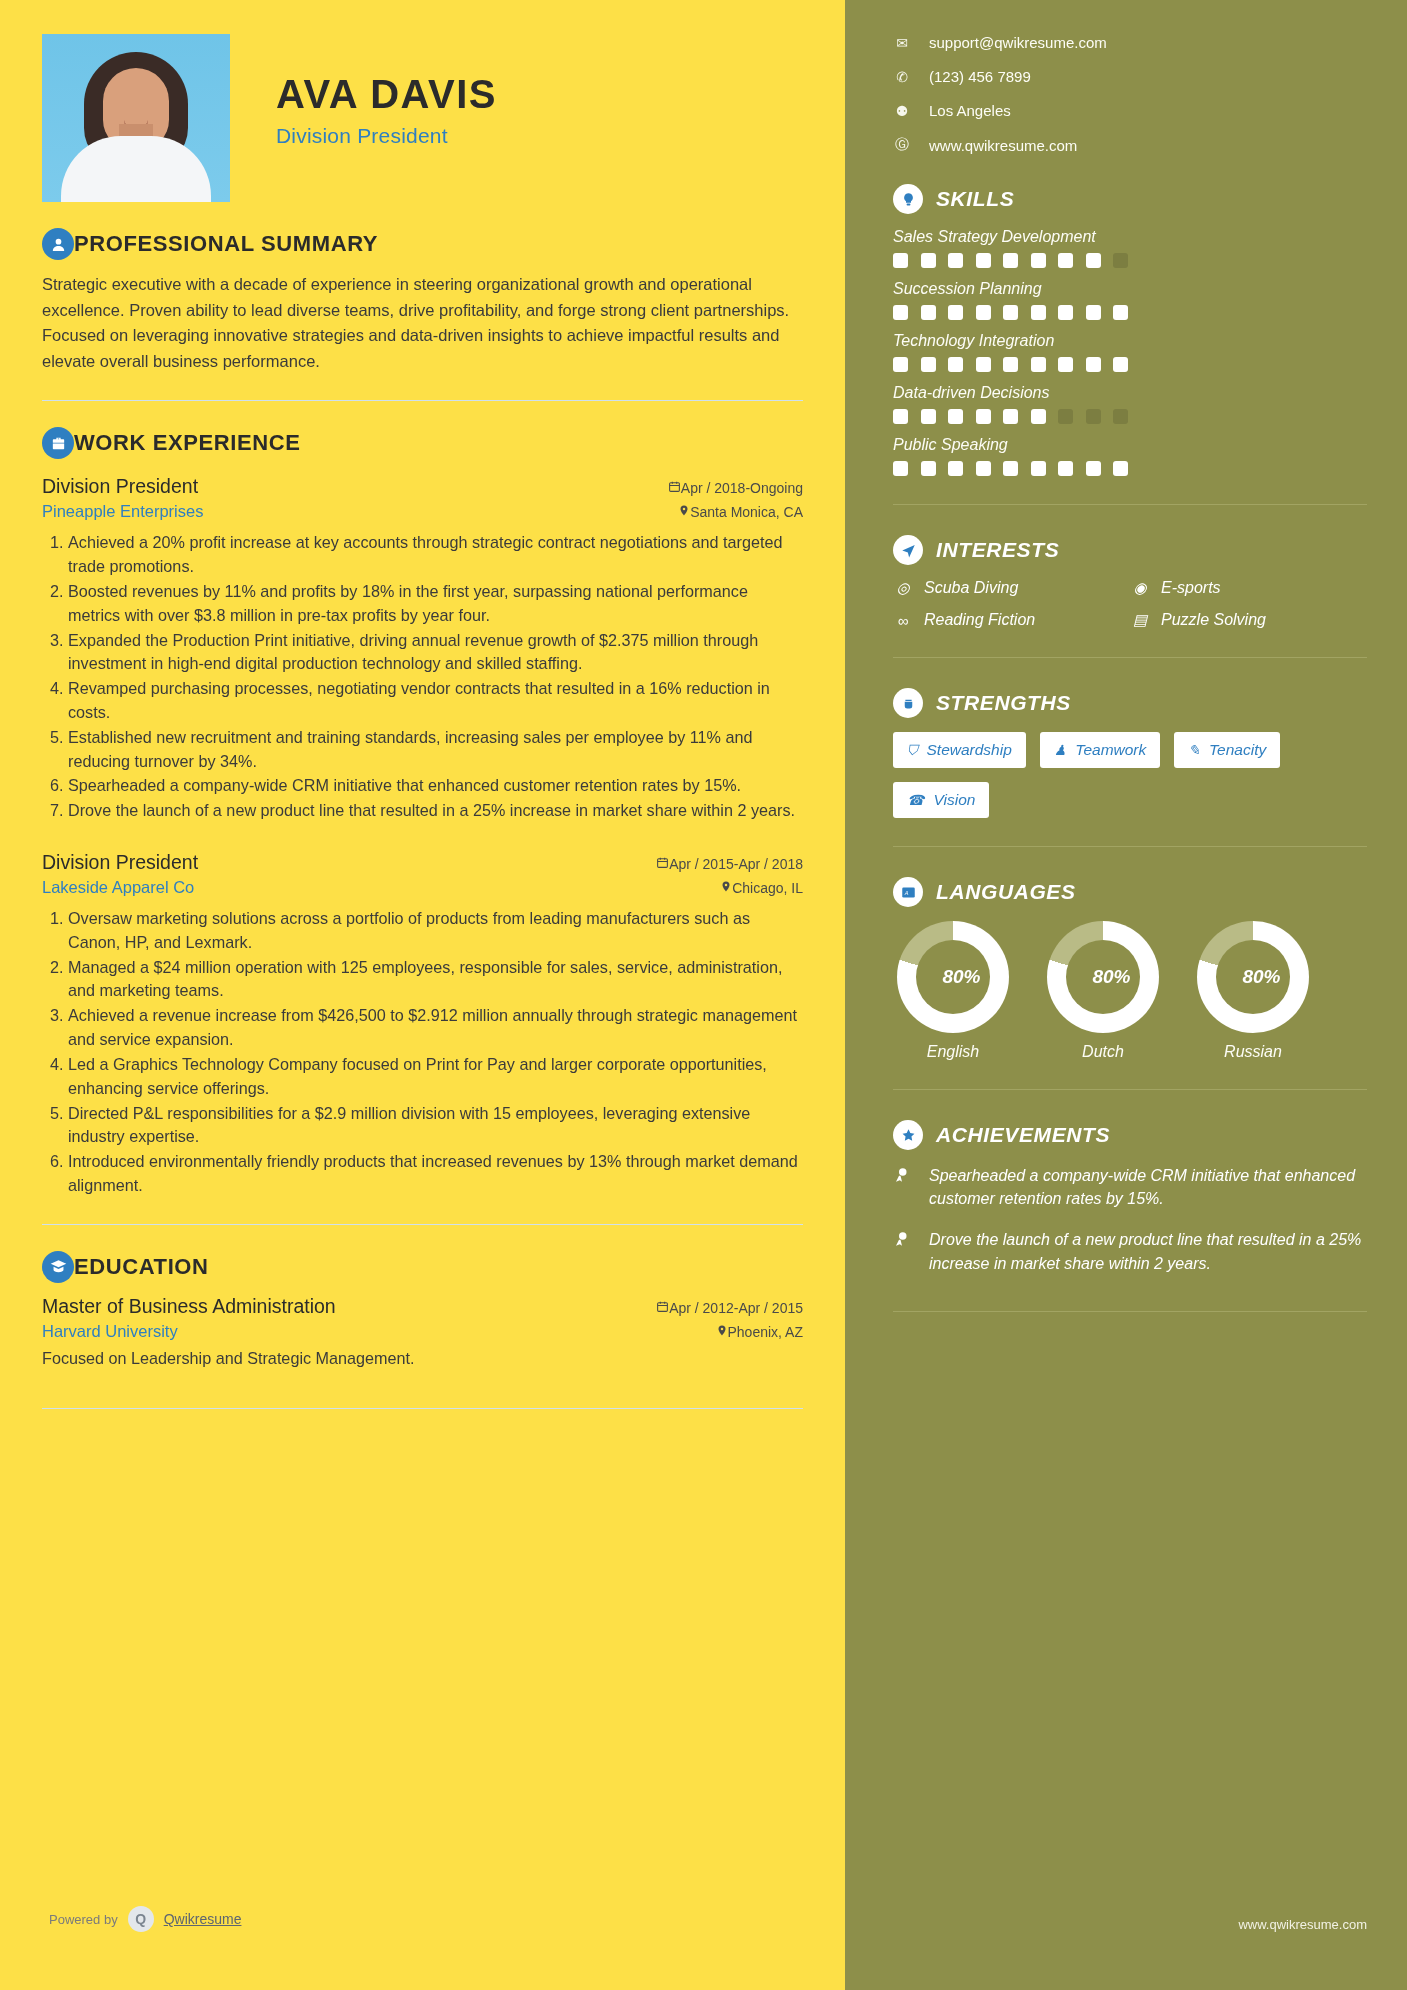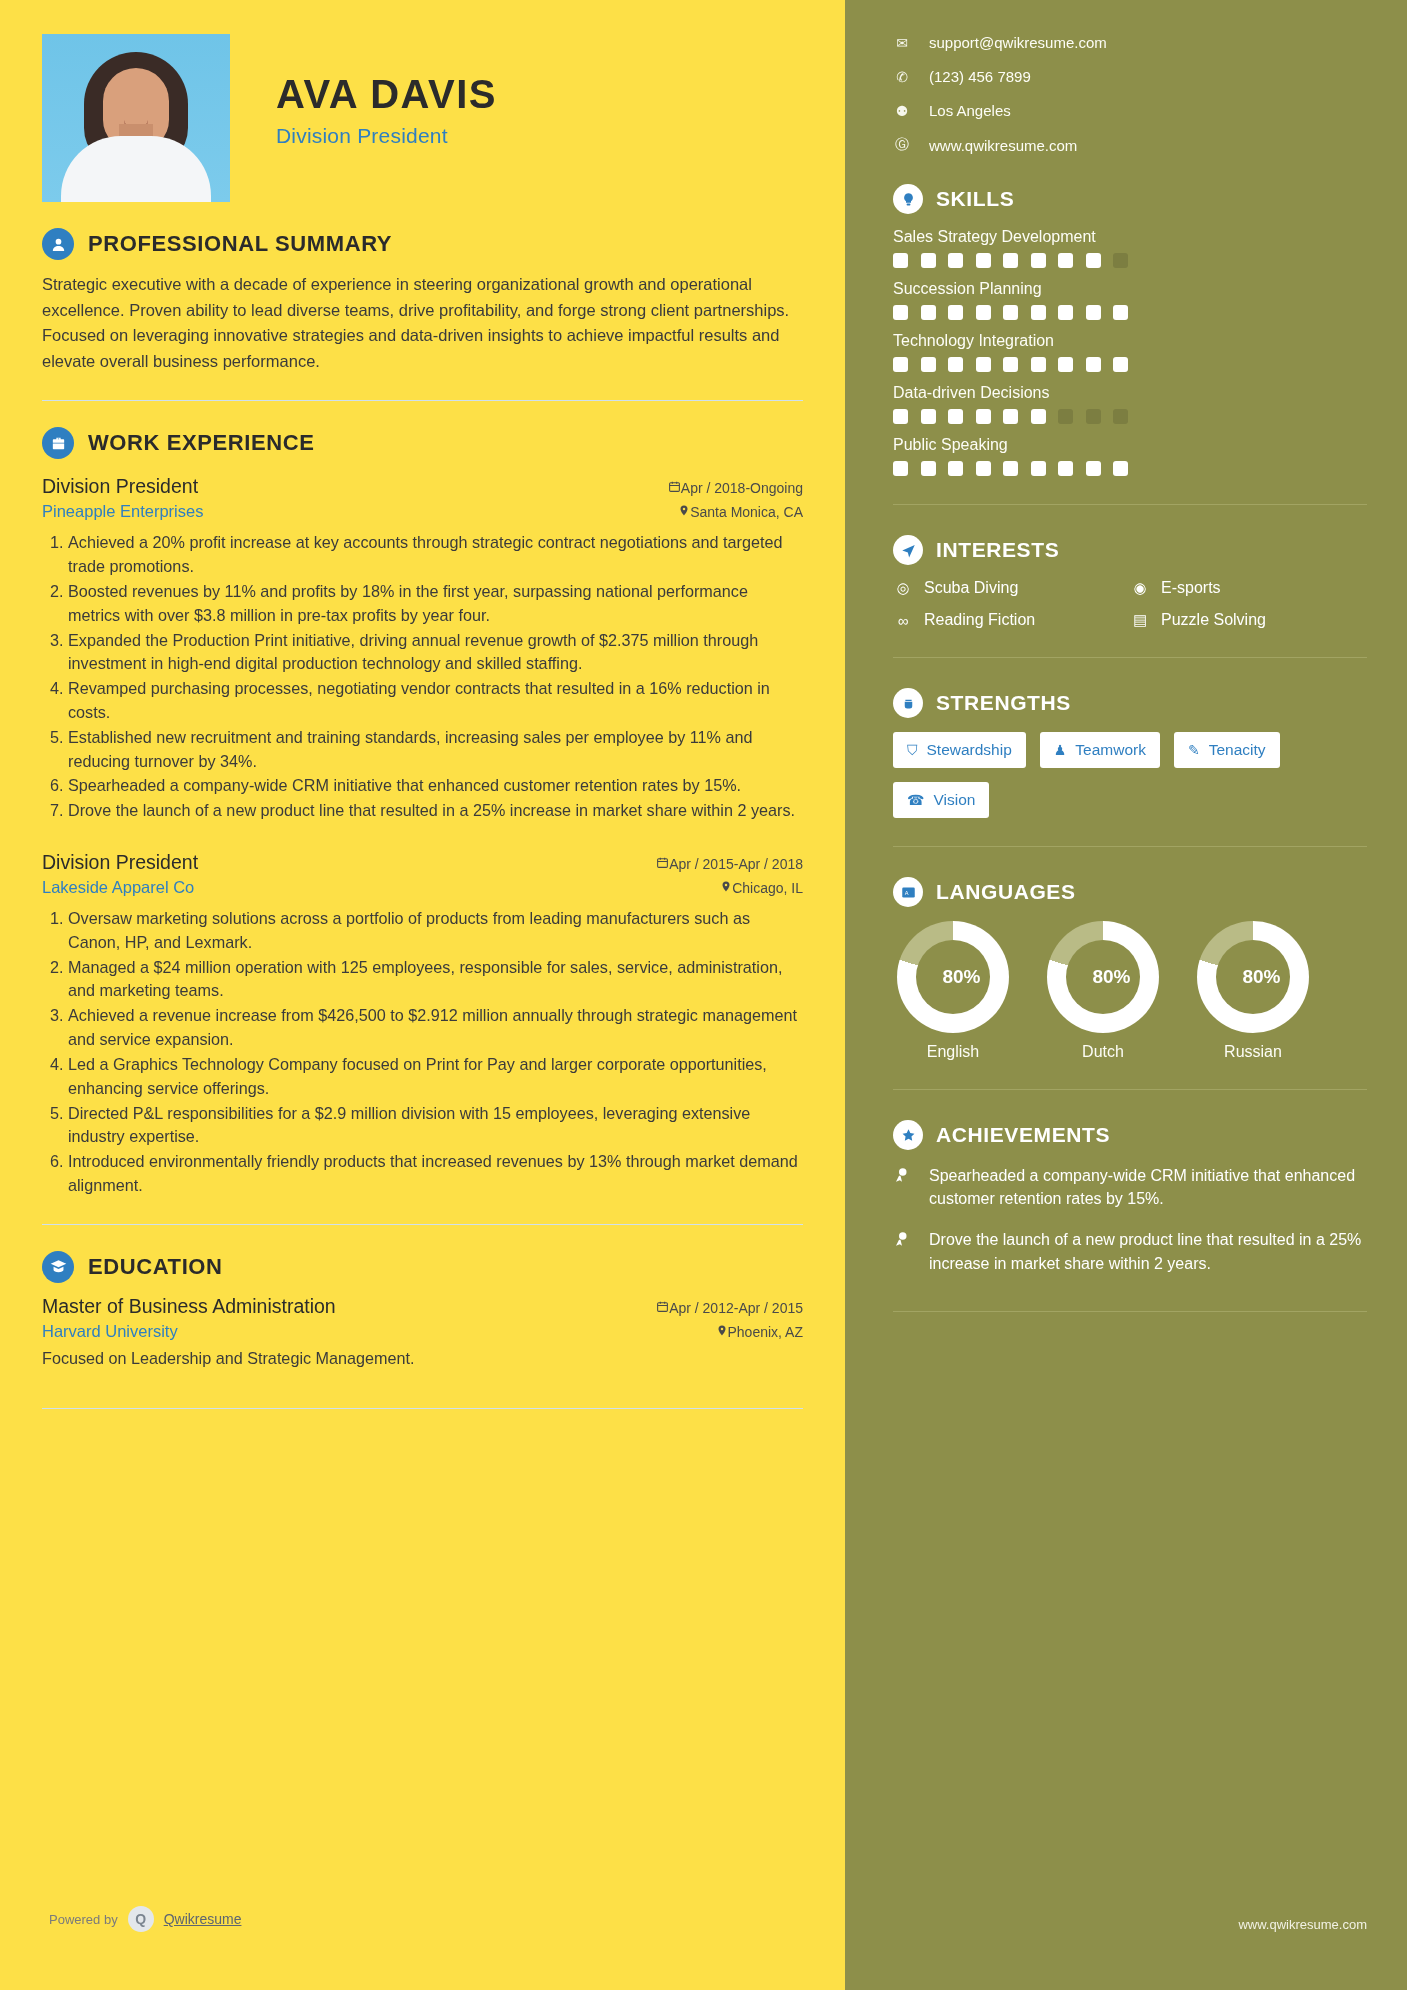--- a/index.html
+++ b/index.html
@@ -92,21 +92,20 @@
   .role {
     font-size: 21px;
     color: #2f7fc1;
     margin-top: 8px;
     letter-spacing: .2px;
   }
   .section { margin-top: 26px; }
   .sec-head {
     display: flex;
     align-items: center;
-    gap: 14px;
     margin-bottom: 12px;
   }
   .sec-ico {
     width: 32px; height: 32px;
     border-radius: 50%;
     background: #2f7fc1;
     color: #fff;
     display: flex; align-items: center; justify-content: center;
     font-size: 17px;
     flex: 0 0 auto;
@@ -209,21 +208,21 @@
     margin-bottom: 17px;
     color: #fdfdf6;
   }
   .c-ico {
     width: 18px;
     text-align: center;
     font-size: 14px;
     opacity: .95;
     flex: 0 0 18px;
   }
-  .rsec { margin-top: 30px; }
+  .rsec { margin-top: 30px; font-style: italic; }
   .rhead {
     display: flex;
     align-items: center;
     gap: 13px;
     margin-bottom: 14px;
   }
   .rico {
     width: 30px; height: 30px;
     border-radius: 50%;
     background: #ffffff;

